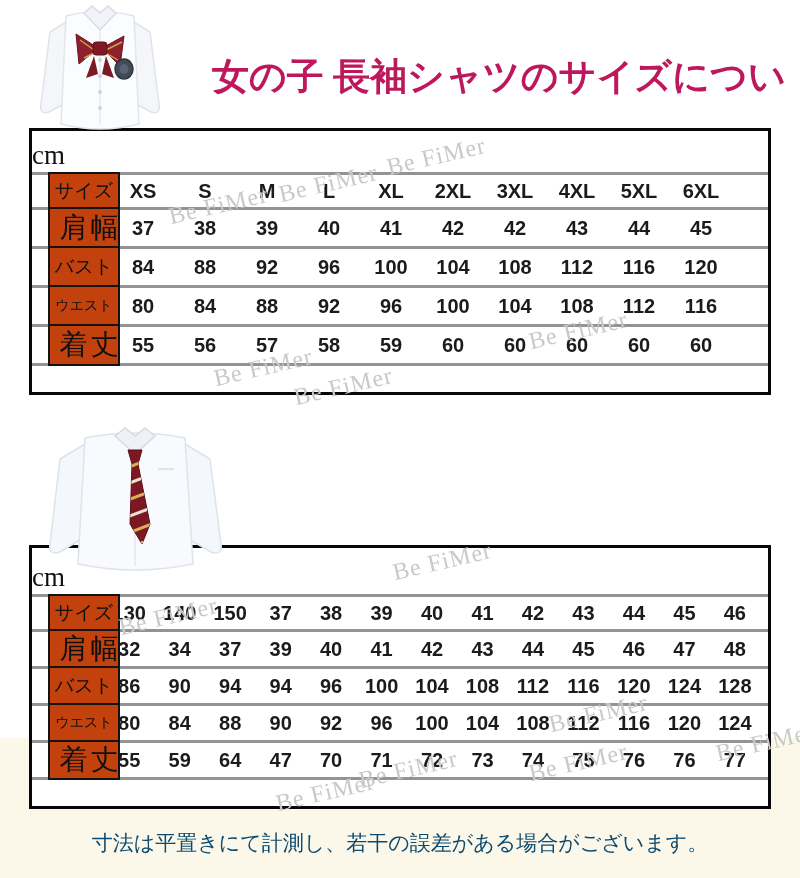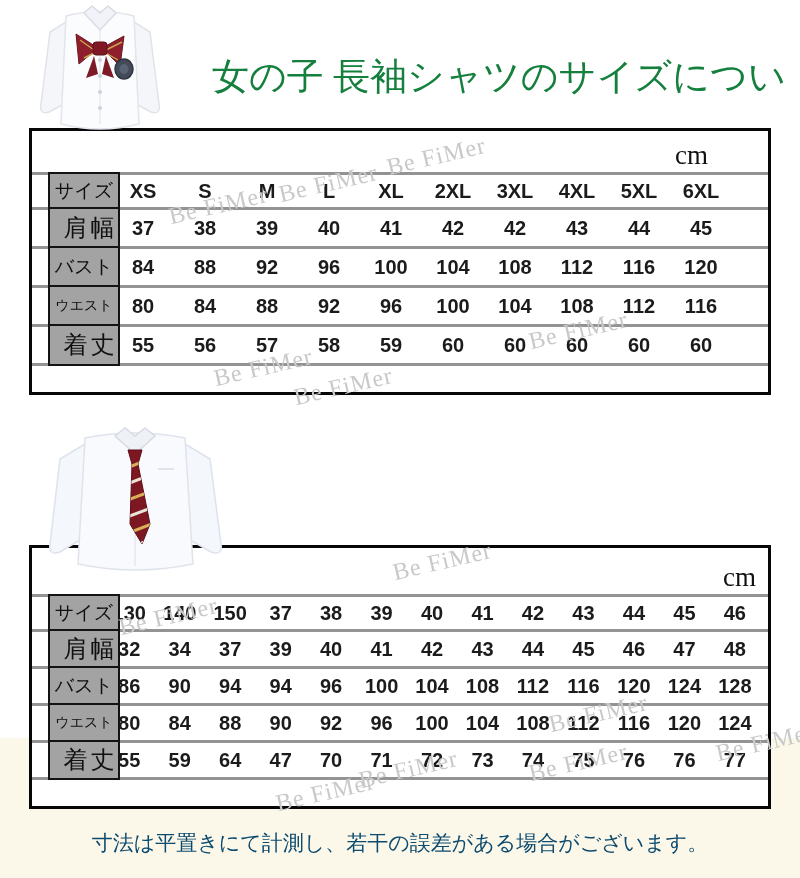--- a/index.html
+++ b/index.html
@@ -1,46 +1,46 @@
 <!DOCTYPE html>
 <html><head>
 <meta charset="utf-8">
 <style>
   html,body{margin:0;padding:0;background:#fff;}
   .page{position:relative;width:800px;height:878px;background:#ffffff;overflow:hidden;
         font-family:"Liberation Serif","DejaVu Serif",serif;}
   .cream{position:absolute;left:0;top:738px;width:100%;height:140px;background:#fbf8ea;z-index:0;}
 
-  .title{position:absolute;font-weight:normal;font-size:37px;color:#15803d;z-index:1;white-space:nowrap;}
+  .title{position:absolute;font-weight:bold;font-size:37px;color:#be185d;z-index:1;white-space:nowrap;}
   .t1{left:212px;top:52px;}
   .t2{left:226px;top:472px;}
 
   .size-table{position:absolute;left:29px;width:742px;background:#fff;
               border:3px solid #070707;box-sizing:border-box;z-index:2;}
   .table1{top:128px;height:267px;}
   .table2{top:545px;height:264px;}
 
-  .cm-band{display:flex;justify-content:flex-end;align-items:flex-end;}
+  .cm-band{display:flex;align-items:flex-end;}
   .table1 .cm-band{height:41px;}
   .table2 .cm-band{height:46px;}
   .cm{font-size:27px;line-height:1;padding-bottom:3px;color:#111;}
   .table1 .cm{padding-right:60px;}
   .table2 .cm{padding-right:12px;}
 
   .trow{position:relative;border-top:3px solid #939393;height:36px;}
   .trow.header{height:32px;}
   .table2 .trow{height:34px;}
   .table2 .trow.header{height:32px;}
   .trow.last{border-bottom:3px solid #939393;}
 
   .tlabel{position:absolute;left:16px;top:-3px;width:72px;height:calc(100% + 6px);
-          background:#a3a3a3;border:2px solid #131313;box-sizing:border-box;
+          background:#c2410c;border:2px solid #131313;box-sizing:border-box;
           display:flex;align-items:center;justify-content:center;z-index:3;
           color:#101010;white-space:nowrap;}
-  .tlabel.len2{font-size:24px;letter-spacing:3px;padding-left:13px;}
+  .tlabel.len2{font-size:28px;letter-spacing:3px;padding-left:13px;}
   .tlabel.len3{font-size:19px;}
   .tlabel.len4{font-size:14px;}
 
   .tvalues{display:flex;height:100%;align-items:center;}
   .table1 .tvalues{margin-left:84px;margin-right:40px;gap:8px;}
   .table2 .tvalues{margin-left:72px;margin-right:8px;}
   .tcell{flex:1;text-align:center;font-family:"Liberation Sans","DejaVu Sans",sans-serif;
          font-weight:700;font-size:20px;color:#1b1b1b;}
 
   .footer{position:absolute;left:0;top:829px;width:100%;text-align:center;

